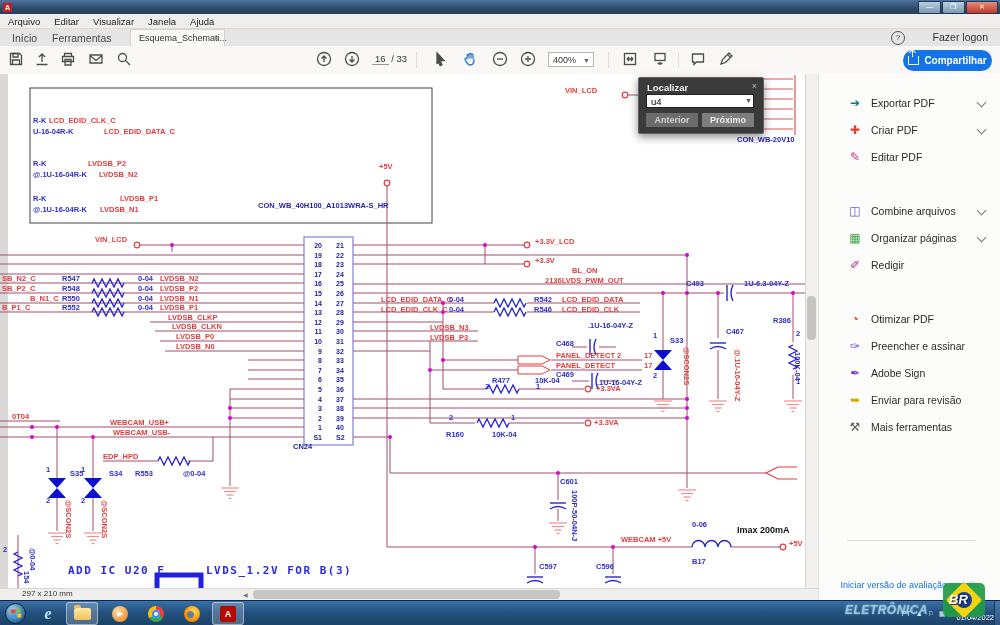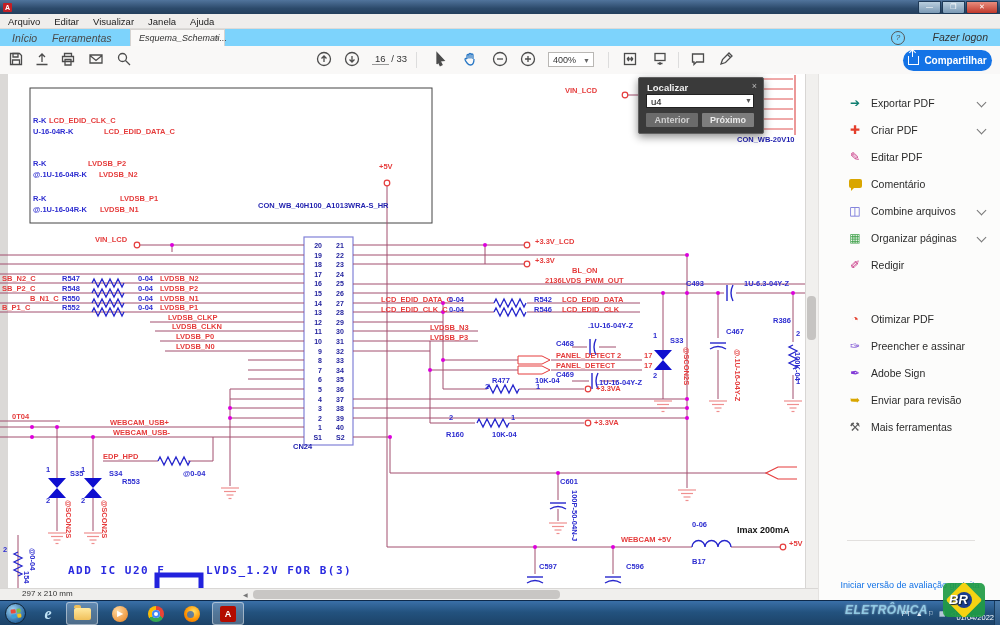--- a/index.html
+++ b/index.html
@@ -7,21 +7,21 @@
   #root{position:relative;width:1000px;height:625px;overflow:hidden;background:#fff;font-family:"Liberation Sans",sans-serif;}
   
   .titlebar{position:absolute;left:0;top:0;width:1000px;height:14px;background:linear-gradient(#51749c,#2c4a6b 60%,#243f5c);display:flex;align-items:center;color:#fff;font-size:9px;}
   .titlebar .appico{width:9px;height:9px;background:#c31f25;color:#fff;font-size:7px;line-height:9px;text-align:center;margin:0 5px 0 3px;border-radius:1px;font-weight:bold;}
   .winbtns{position:absolute;right:2px;top:1px;display:flex;gap:1px;}
   .winbtn{width:21px;height:11px;background:linear-gradient(#b9cede,#7c9ab5);border:1px solid #1e3956;border-radius:0 0 2px 2px;color:#fff;font-size:7px;line-height:10px;text-align:center;}
   .winbtn.close{width:30px;background:linear-gradient(#e88c7d,#c0392b);}
   
   .menubar{position:absolute;left:0;top:14px;width:1000px;height:14px;background:#f0eeec;border-bottom:1px solid #dddbd8;display:flex;align-items:center;gap:14px;padding-left:8px;font-size:9.5px;color:#222;}
   
-  .tabbar{position:absolute;left:0;top:29px;width:1000px;height:17px;background:#7dd3fc;font-size:10.5px;color:#4a4a4a;font-style:italic;}
+  .tabbar{position:absolute;left:0;top:29px;width:1000px;height:17px;background:#e5e5e5;font-size:10.5px;color:#4a4a4a;}
   .tab{position:absolute;top:2px;height:15px;line-height:15px;}
   .doctab{position:absolute;left:130px;top:0;width:95px;height:17px;background:#faf9f8;border:1px solid #d5d3d1;border-bottom:none;font-size:9px;color:#333;line-height:16px;padding-left:8px;box-sizing:border-box;}
   .doctab .x{position:absolute;right:5px;top:0;color:#777;font-size:9px;}
   .helpcirc{position:absolute;right:95px;top:2px;width:12px;height:12px;border:1px solid #555;border-radius:50%;font-size:8px;text-align:center;line-height:12px;color:#555;}
   .logon{position:absolute;right:12px;top:2px;font-size:10.5px;color:#333;}
   
   .toolbar{position:absolute;left:0;top:46px;width:1000px;height:28px;background:#f9f8f7;border-bottom:1px solid #cfcdc9;}
   .ticon{position:absolute;top:5px;width:18px;height:18px;}
   .ticon svg{width:16px;height:16px;stroke:#4c4c4c;fill:none;stroke-width:1.3;}
   .ticon.blue svg{stroke:#2a78c5;}
@@ -517,39 +517,39 @@
         <span class="slab b" style="left: 726px; top: 328px;">C467</span>
         <span class="slab r rot" style="left: 741px; top: 349px;">@.1U-16-04Y-Z</span>
         <span class="slab b" style="left: 773px; top: 317px;">R386</span>
         <span class="slab b" style="left: 796px; top: 330px;">2</span>
         <span class="slab b rot" style="left: 801px; top: 352px;">100K-04</span>
         <span class="slab b" style="left: 796px; top: 378px;">1</span>
         <span class="slab r" style="left: 12px; top: 413px;">0T04</span>
         <span class="slab r" style="left: 110px; top: 419px;">WEBCAM_USB+</span>
         <span class="slab r" style="left: 113px; top: 429px;">WEBCAM_USB-</span>
         <span class="slab r" style="left: 103px; top: 453px;">EDP_HPD</span>
-        <span class="slab b" style="left: 122px; top: 470px; margin-top: 8px;">R553</span>
+        <span class="slab b" style="left: 135px; top: 470px;">R553</span>
         <span class="slab b" style="left: 183px; top: 470px;">@0-04</span>
         <span class="slab b" style="left: 70px; top: 470px;">S35</span>
         <span class="slab b" style="left: 109px; top: 470px;">S34</span>
         <span class="slab b" style="left: 46px; top: 466px;">1</span>
         <span class="slab b" style="left: 46px; top: 497px;">2</span>
         <span class="slab b" style="left: 81px; top: 466px;">1</span>
         <span class="slab b" style="left: 81px; top: 497px;">2</span>
         <span class="slab r rot" style="left: 72px; top: 500px;">@SCON2S</span>
         <span class="slab r rot" style="left: 108px; top: 500px;">@SCON2S</span>
         <span class="slab b" style="left: 560px; top: 478px;">C601</span>
         <span class="slab b rot" style="left: 578px; top: 490px;">100P-50-04N-J</span>
         <span class="slab r" style="left: 621px; top: 536px;">WEBCAM +5V</span>
         <span class="slab b" style="left: 692px; top: 521px;">0-06</span>
         <span class="slab b" style="left: 692px; top: 558px;">B17</span>
         <span class="slab k" style="left: 737px; top: 526px;">Imax 200mA</span>
         <span class="slab r" style="left: 789px; top: 540px;">+5V</span>
         <span class="slab b" style="left: 539px; top: 563px;">C597</span>
-        <span class="slab b" style="left: 626px; top: 563px;">C596</span>
+        <span class="slab b" style="left: 596px; top: 563px;">C596</span>
         <span class="slab m" style="left: 68px; top: 564px;">ADD IC U20 F</span>
         <span class="slab m" style="left: 206px; top: 564px;">LVDS_1.2V FOR B(3)</span>
         <span class="slab b" style="left: 3px; top: 546px;">2</span>
         <span class="slab b rot" style="left: 36px; top: 548px;">@0-04</span>
         <span class="slab b rot" style="left: 30px; top: 571px;">154</span>
         <span class="slab n" style="left: 293px; top: 443px;">CN24</span>
       </div>
   </div>
 
   <div class="vscroll"></div>
@@ -576,24 +576,20 @@
         <span class="chev"></span>
       </div>
     <div class="stool" style="top:43px;">
         <span class="sic" style="color:#e43e2b;">✚</span>
         <span>Criar PDF</span>
         <span class="chev"></span>
       </div>
     <div class="stool" style="top:70px;">
         <span class="sic" style="color:#c4297c;">✎</span>
         <span>Editar PDF</span>
-      </div>
-    <div class="stool" style="top:97px;">
-        <span class="sic"><span class="cbubble"></span></span>
-        <span>Comentário</span>
       </div>
     <div class="stool" style="top:124px;">
         <span class="sic" style="color:#5f5fd3;">◫</span>
         <span>Combine arquivos</span>
         <span class="chev"></span>
       </div>
     <div class="stool" style="top:151px;">
         <span class="sic" style="color:#3fa14a;">▦</span>
         <span>Organizar páginas</span>
         <span class="chev"></span>

